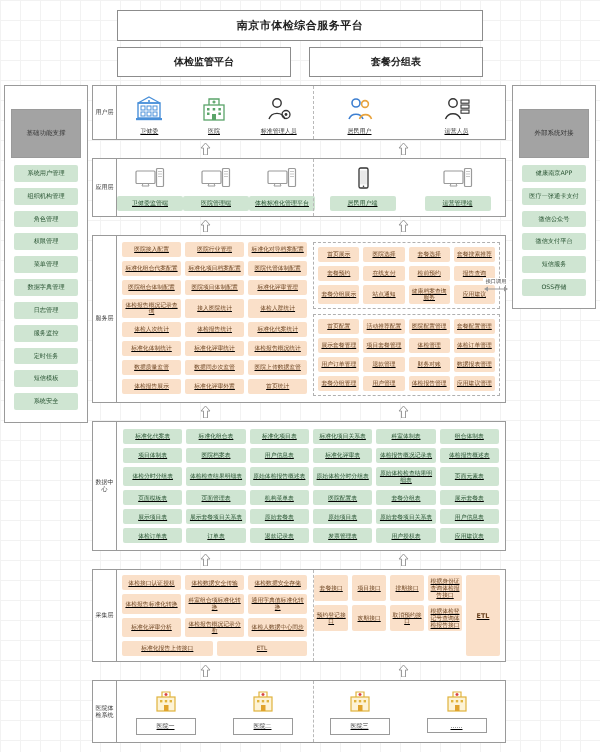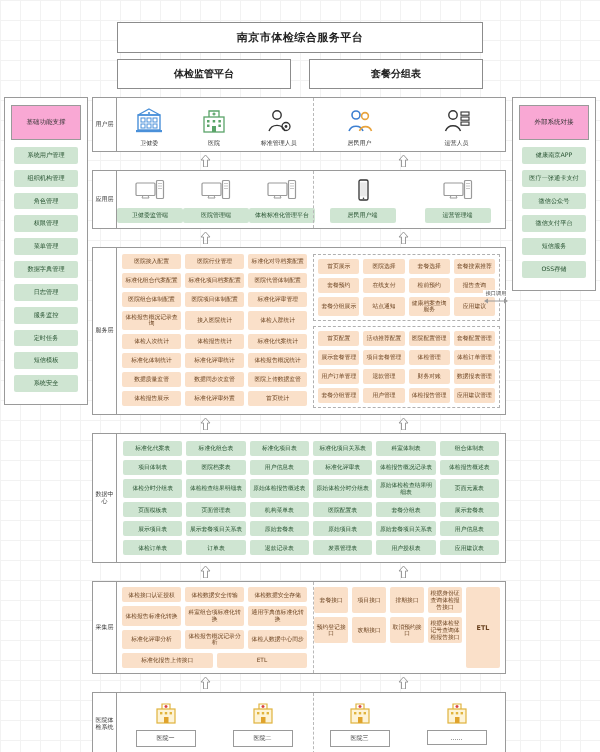--- a/index.html
+++ b/index.html
@@ -15,56 +15,56 @@
     position: absolute; inset: 0;
     background-image:
       linear-gradient(to right, #f2f2f2 1px, transparent 1px),
       linear-gradient(to bottom, #f2f2f2 1px, transparent 1px);
     background-size: 20px 20px;
     z-index: 0;
   }
   .page { position: relative; z-index: 1; width: 600px; height: 752px; padding: 6px 4px; }
 
   
-  .title-wrap { width: 366px; margin: 16px auto 0 auto; }
+  .title-wrap { width: 366px; margin: 4px auto 0 auto; }
   .title-main {
     border: 1px solid #8c8c8c; background: #fff; text-align: center;
     font-size: 11px; font-weight: bold; color: #222; padding: 7px 0; letter-spacing: .5px;
   }
   .title-row { display: flex; gap: 18px; margin-top: 6px; }
   .title-sub {
     flex: 1; border: 1px solid #8c8c8c; background: #fff; text-align: center;
     font-size: 10px; font-weight: bold; color: #222; padding: 7px 0;
   }
 
   
   .body-cols { display: flex; gap: 4px; margin-top: 8px; align-items: flex-start; }
   .side-col { width: 84px; flex: none; }
   .center-col { flex: 1; position: relative; }
 
   
   .side-panel { border: 1px solid #9a9a9a; background: #fff; padding: 0 0 6px 0; }
   .side-head {
-    border: 1px solid #9a9a9a; background: #f9a8d4; margin: 7px 6px 7px 6px;
-    text-align: center; font-size: 6.5px; color: #333; padding: 12px 0;
+    border: 1px solid #9a9a9a; background: #a3a3a3; margin: 23px 6px 7px 6px;
+    text-align: center; font-size: 6.5px; color: #333; padding: 19px 0;
   }
   .side-item {
     background: #cfe5d2; margin: 0 9px 6px 9px; border-radius: 2px;
     text-align: center; font-size: 6.2px; color: #24502e; padding: 5px 1px; line-height: 1.1;
   }
   .side-col.right-col { margin-left: 2px; border-radius: 7px; }
 
   
   .band { display: flex; border: 1px solid #9a9a9a; background: #fff; margin-bottom: 0; }
   .band-label {
     width: 24px; flex: none; border-right: 1px solid #9a9a9a;
     display: flex; align-items: center; justify-content: center;
     font-size: 6px; color: #333; text-align: center; line-height: 1.15; padding: 2px;
   }
-  .band-body { flex: 1; position: relative; }
+  .band-body { flex: 1; position: relative; text-decoration: underline; }
   .split-dash {
     position: absolute; left: 50.6%; top: 0; bottom: 0; width: 0;
     border-left: 1px dashed #b9b9b9;
   }
 
   
   .arrow-row { position: relative; height: 18px; }
   .up-arrow { position: absolute; top: 3px; width: 11px; height: 12px; }
   .up-arrow svg { display: block; }
 

